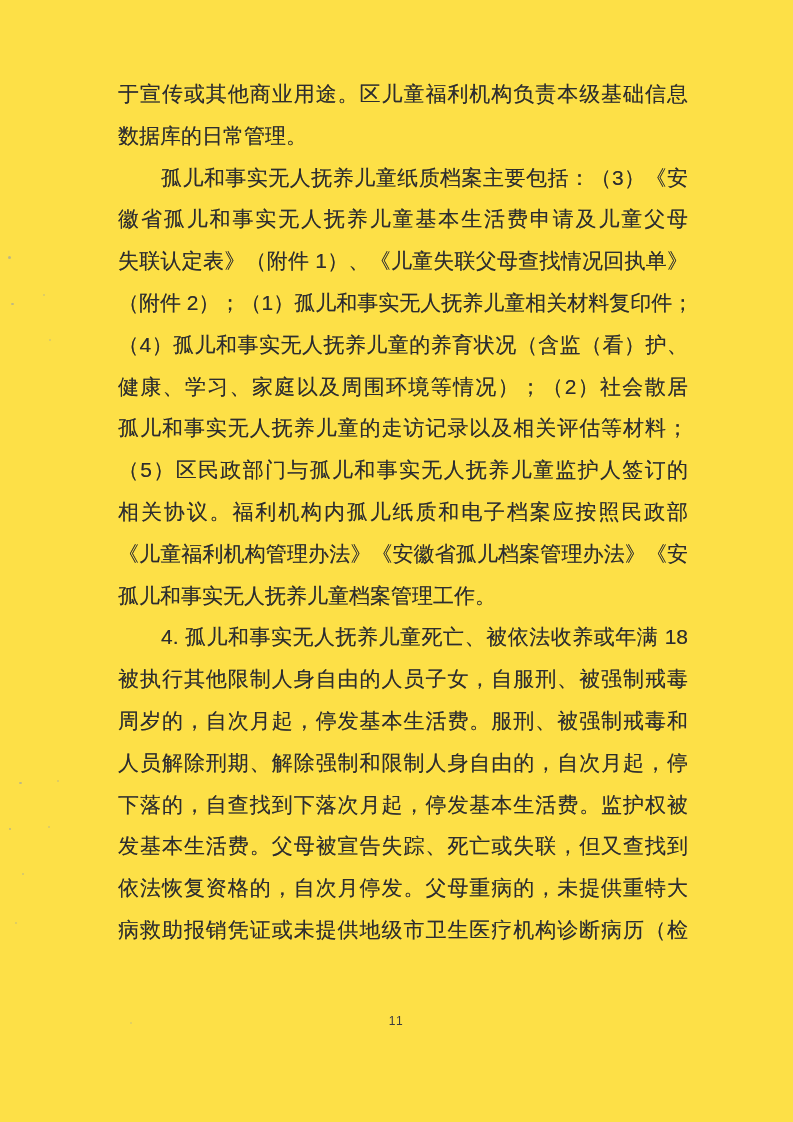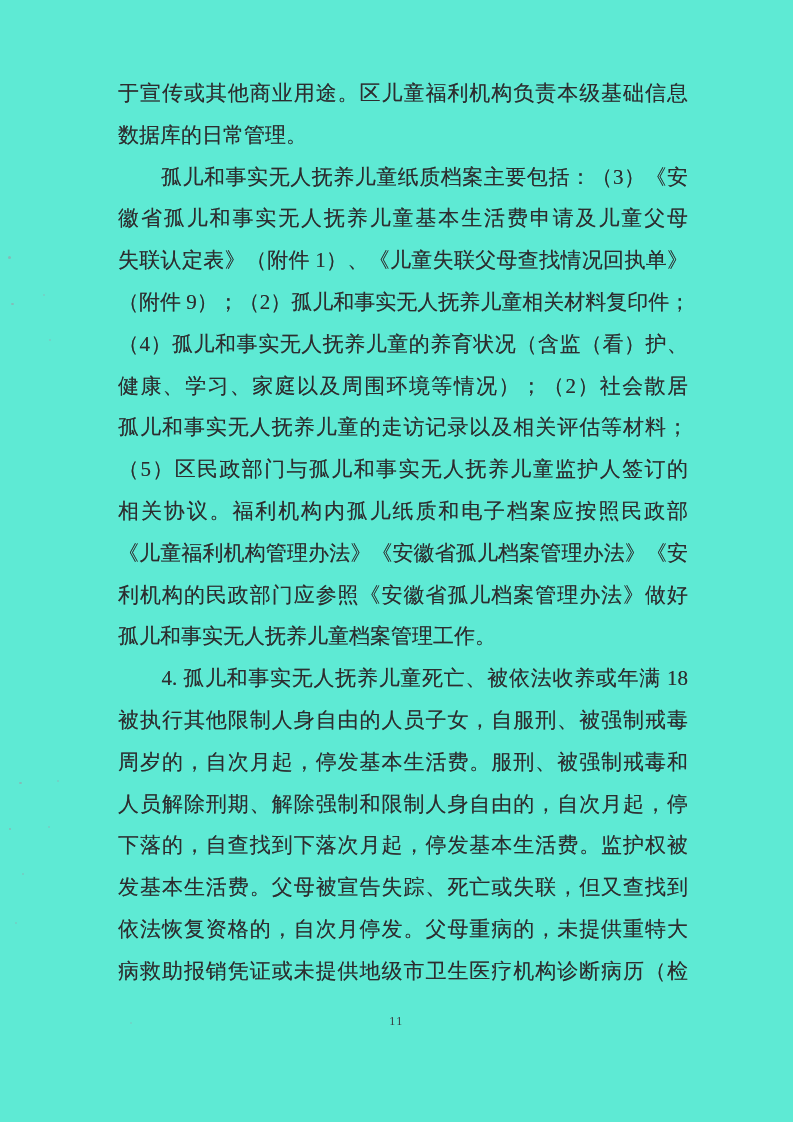--- a/index.html
+++ b/index.html
@@ -4,23 +4,23 @@
 <style>
   html, body {
     margin: 0;
     padding: 0;
     background: #ffffff;
   }
   .page {
     position: relative;
     width: 793px;
     height: 1122px;
-    background: #5eead4;
+    background: #fde047;
     overflow: hidden;
-    font-family: Liberation Serif, serif;
+    font-family: Liberation Sans, sans-serif;
   }
   .text-block {
     position: absolute;
     left: 118px;
     top: 73px;
     width: 570px;
   }
   .line {
     height: 41.8px;
     line-height: 41.8px;
@@ -56,28 +56,27 @@
 <body>
 
 <div class="page">
 
   <div class="text-block">
     <div class="line">于宣传或其他商业用途。区儿童福利机构负责本级基础信息</div>
     <div class="line para-end">数据库的日常管理。</div>
     <div class="line">　　孤儿和事实无人抚养儿童纸质档案主要包括：（3）《安</div>
     <div class="line">徽省孤儿和事实无人抚养儿童基本生活费申请及儿童父母</div>
     <div class="line">失联认定表》（附件 1）、《儿童失联父母查找情况回执单》</div>
-    <div class="line">（附件 9）；（2）孤儿和事实无人抚养儿童相关材料复印件；</div>
+    <div class="line">（附件 2）；（1）孤儿和事实无人抚养儿童相关材料复印件；</div>
     <div class="line">（4）孤儿和事实无人抚养儿童的养育状况（含监（看）护、</div>
     <div class="line">健康、学习、家庭以及周围环境等情况）；（2）社会散居</div>
     <div class="line">孤儿和事实无人抚养儿童的走访记录以及相关评估等材料；</div>
     <div class="line">（5）区民政部门与孤儿和事实无人抚养儿童监护人签订的</div>
     <div class="line">相关协议。福利机构内孤儿纸质和电子档案应按照民政部</div>
     <div class="line">《儿童福利机构管理办法》《安徽省孤儿档案管理办法》《安</div>
-    <div class="line">利机构的民政部门应参照《安徽省孤儿档案管理办法》做好</div>
     <div class="line para-end">孤儿和事实无人抚养儿童档案管理工作。</div>
     <div class="line">　　4. 孤儿和事实无人抚养儿童死亡、被依法收养或年满 18</div>
     <div class="line">被执行其他限制人身自由的人员子女，自服刑、被强制戒毒</div>
     <div class="line">周岁的，自次月起，停发基本生活费。服刑、被强制戒毒和</div>
     <div class="line">人员解除刑期、解除强制和限制人身自由的，自次月起，停</div>
     <div class="line">下落的，自查找到下落次月起，停发基本生活费。监护权被</div>
     <div class="line">发基本生活费。父母被宣告失踪、死亡或失联，但又查找到</div>
     <div class="line">依法恢复资格的，自次月停发。父母重病的，未提供重特大</div>
     <div class="line">病救助报销凭证或未提供地级市卫生医疗机构诊断病历（检</div>
   </div>

